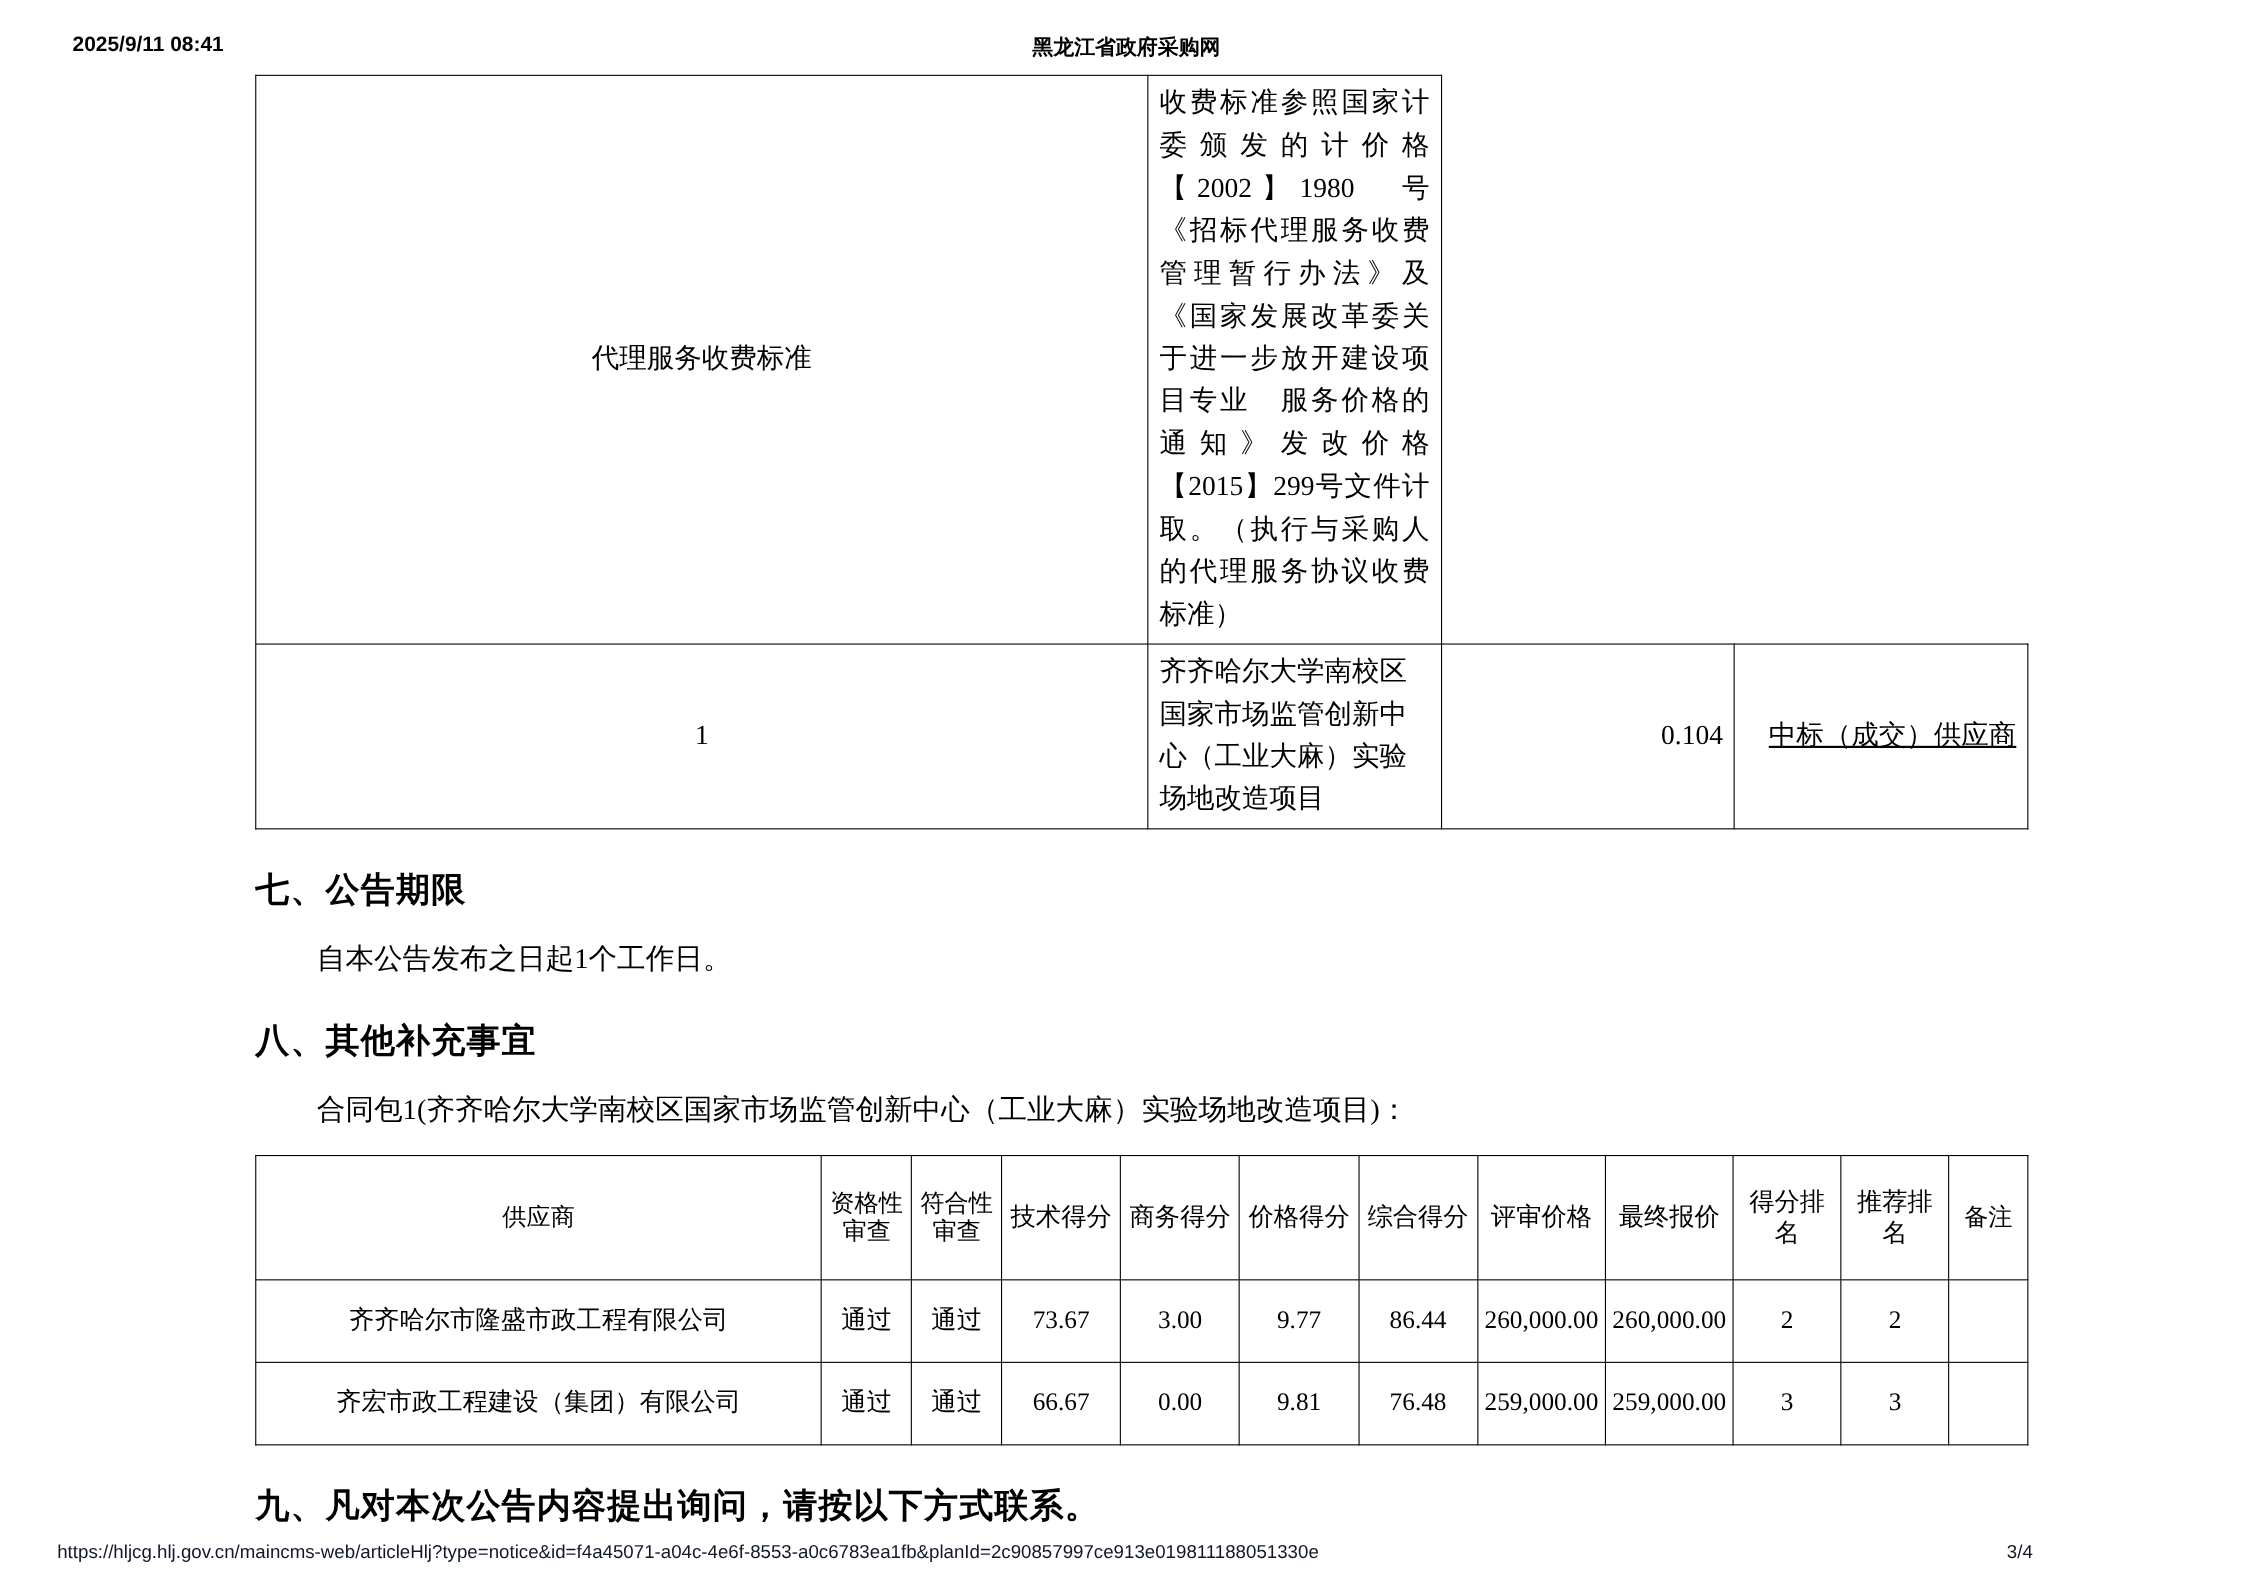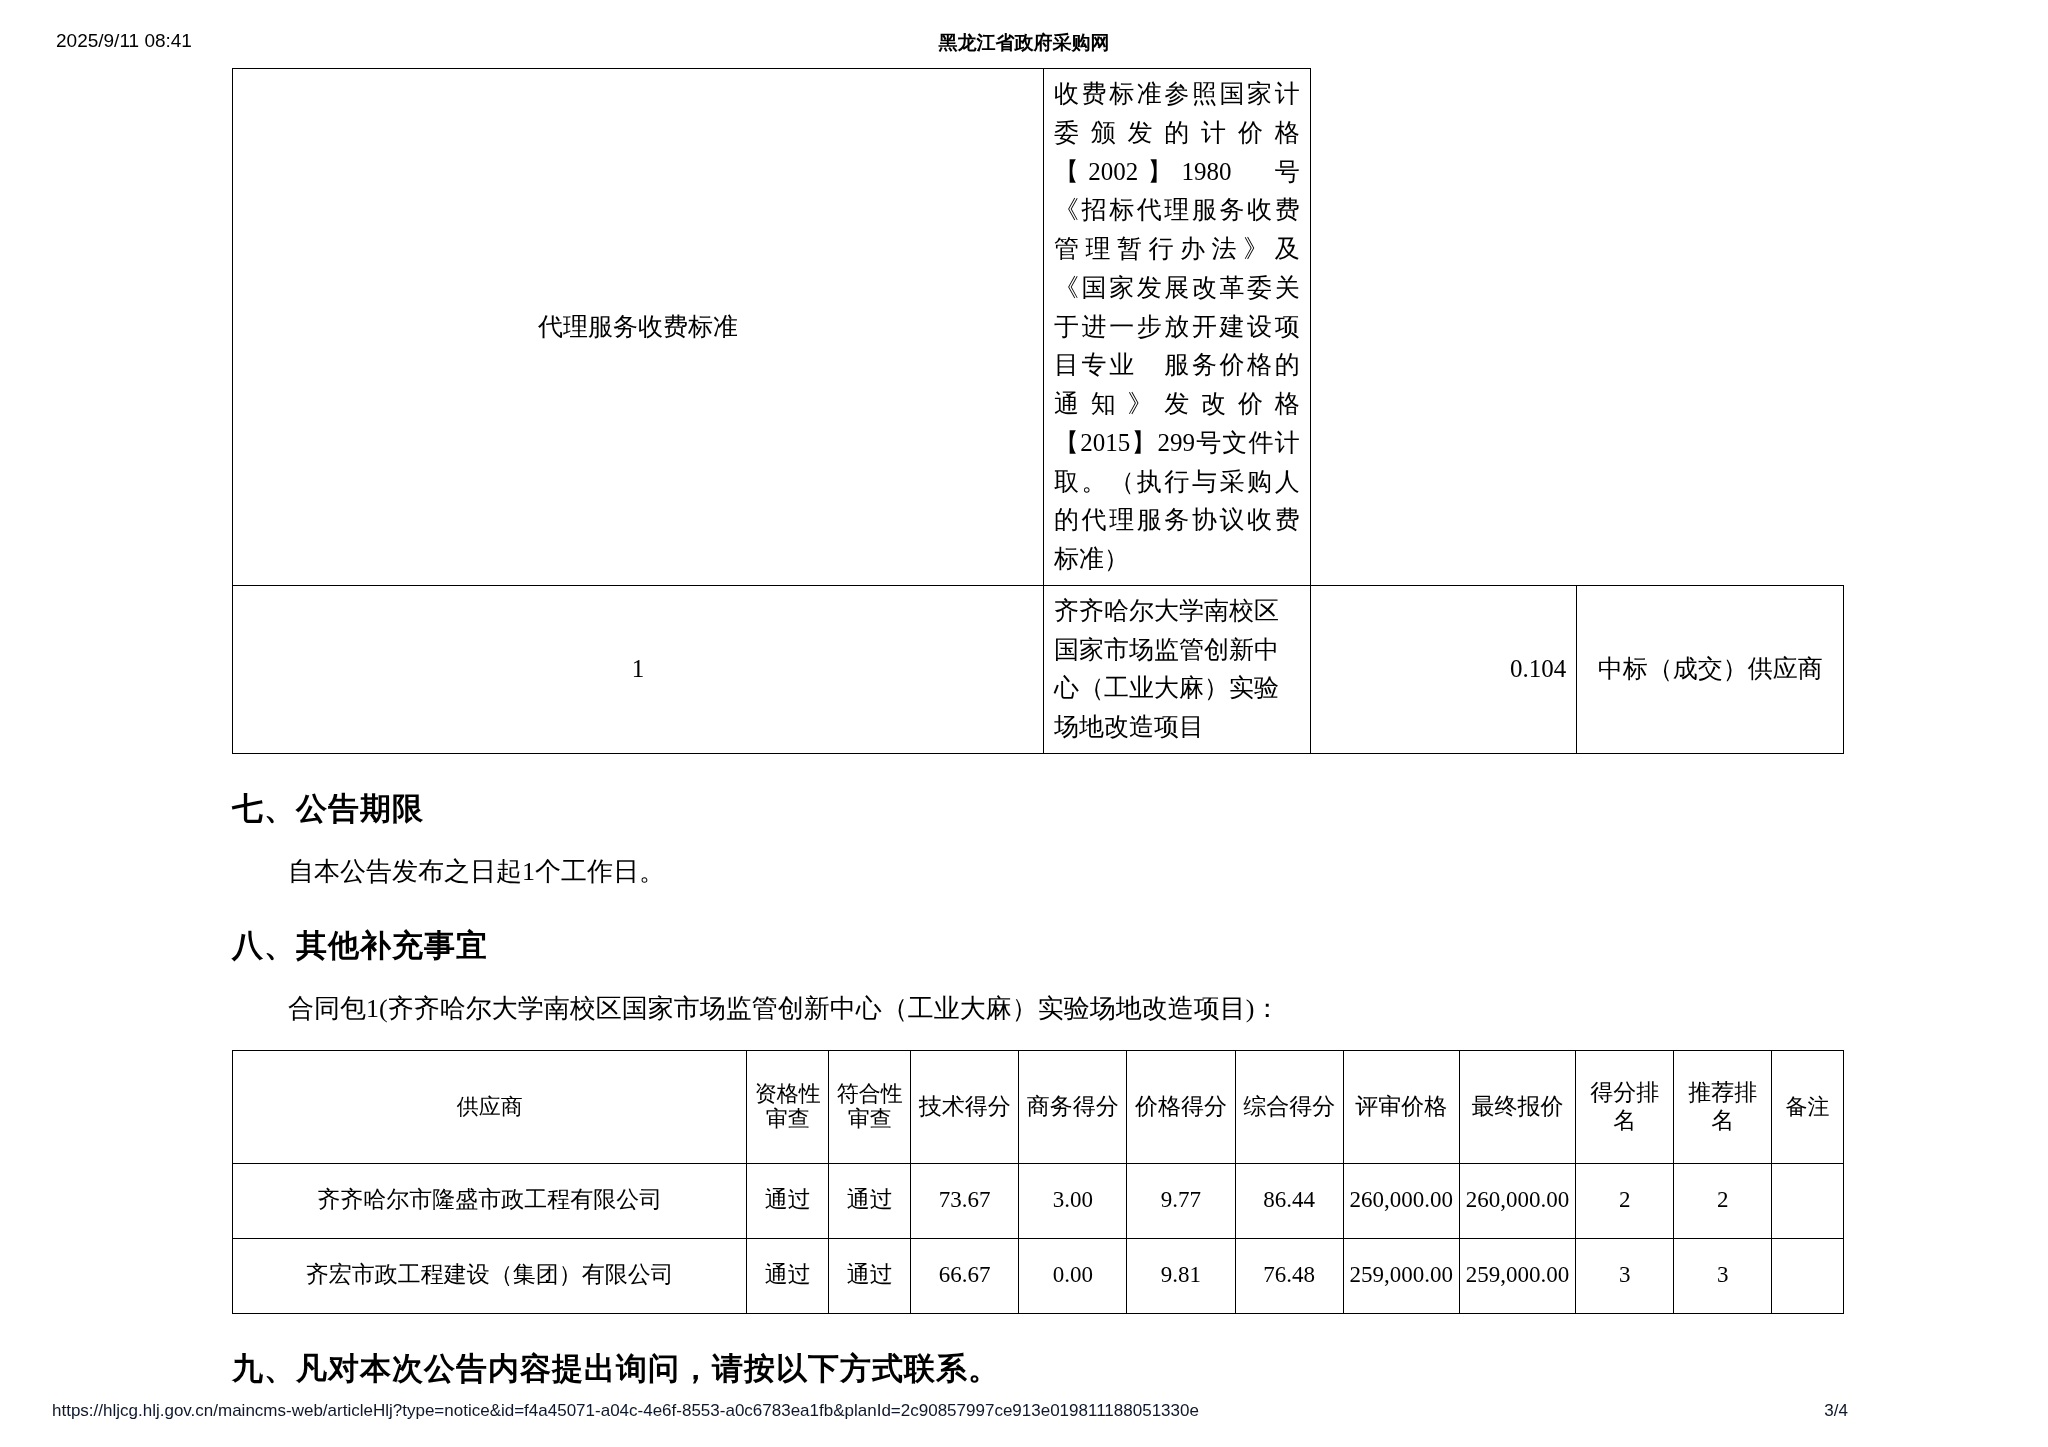--- a/index.html
+++ b/index.html
@@ -28,22 +28,23 @@
     top: 30px;
     left: 0;
     width: 2048px;
     height: 22px;
     font-family: "Liberation Sans", sans-serif;
     font-size: 19px;
     color: #000;
   }
   .print-header .ph-date {
     position: absolute;
-    left: 56px;
-    top: 0;
+    left: 66px;
+    top: 0;
+    font-weight: bold;
   }
   .print-header .ph-title {
     position: absolute;
     left: 0;
     width: 2048px;
     text-align: center;
     top: 0;
     font-weight: bold;
     font-size: 19px;
   }
@@ -115,21 +116,22 @@
     padding-left: 14px;
     padding-right: 10px;
   }
   .pkg-amount {
     width: 360px;
     text-align: right;
     padding-right: 26px;
     font-family: "Liberation Serif", serif;
   }
   .pkg-supplier {
-    text-align: center;
+    text-align: right;
+    text-decoration: underline;
   }
 
   
   h2.section {
     font-size: 31px;
     font-weight: bold;
     margin: 34px 0 0 0;
     padding: 0;
     letter-spacing: 1px;
   }

